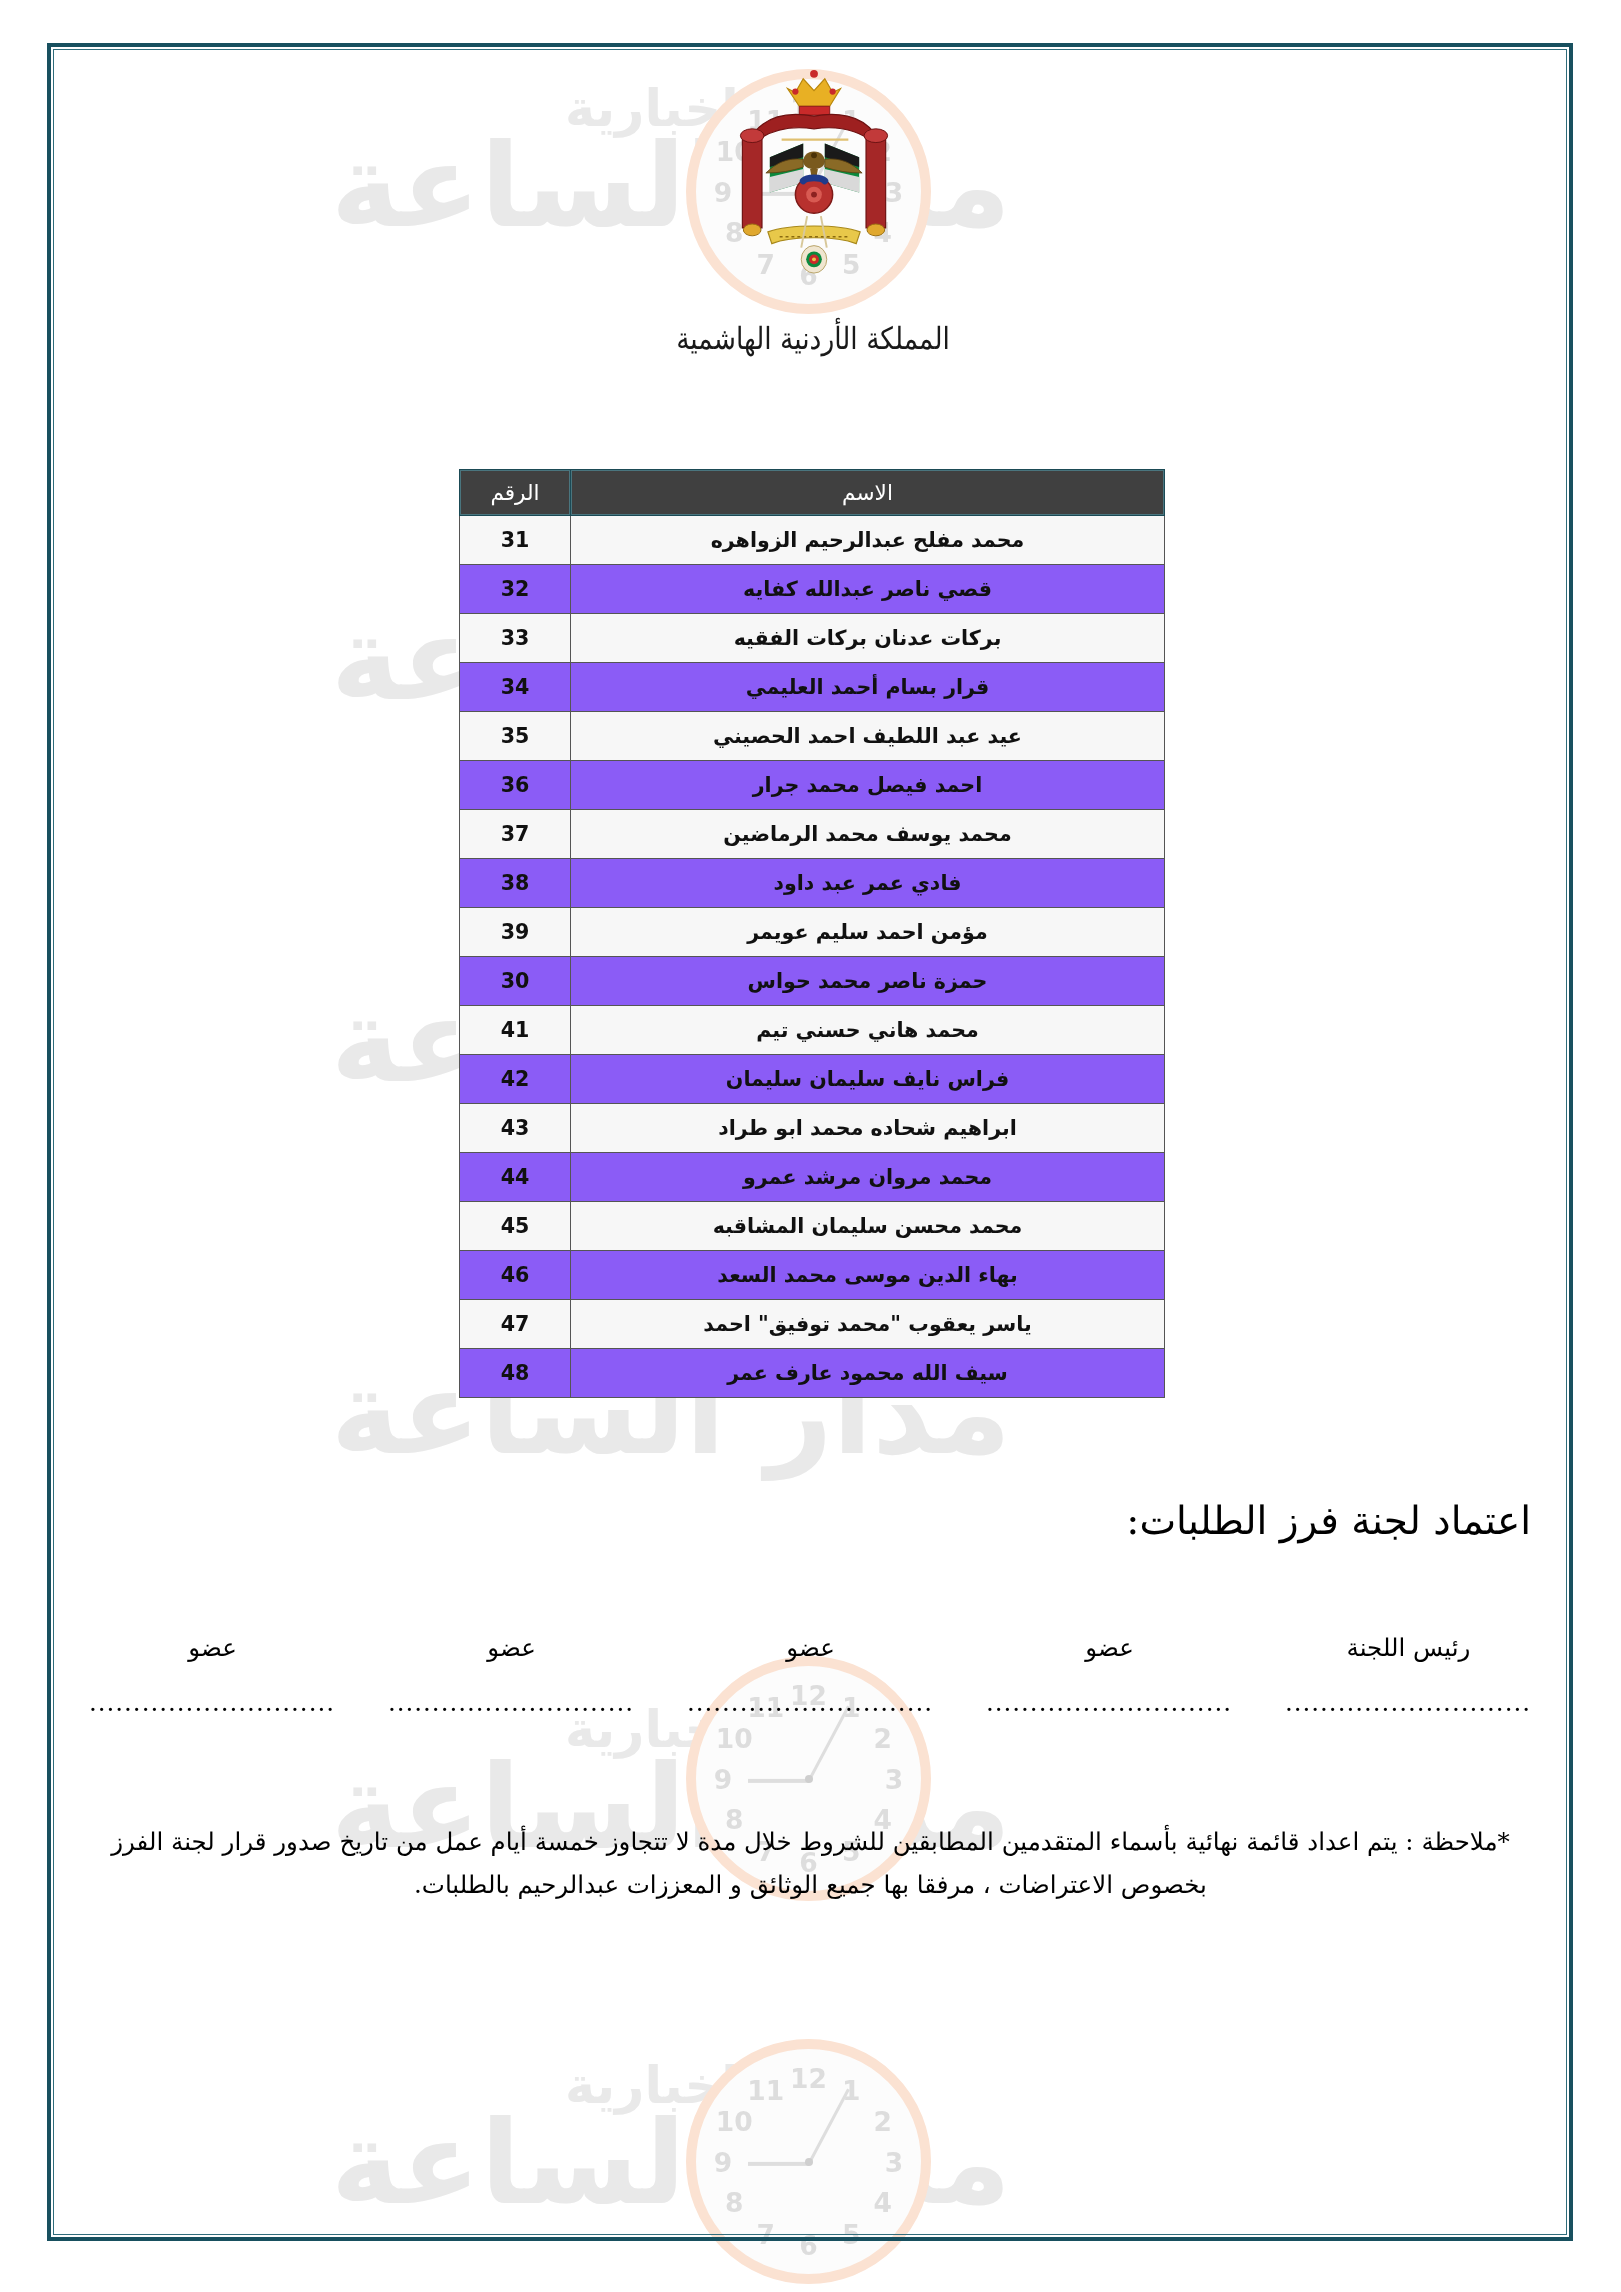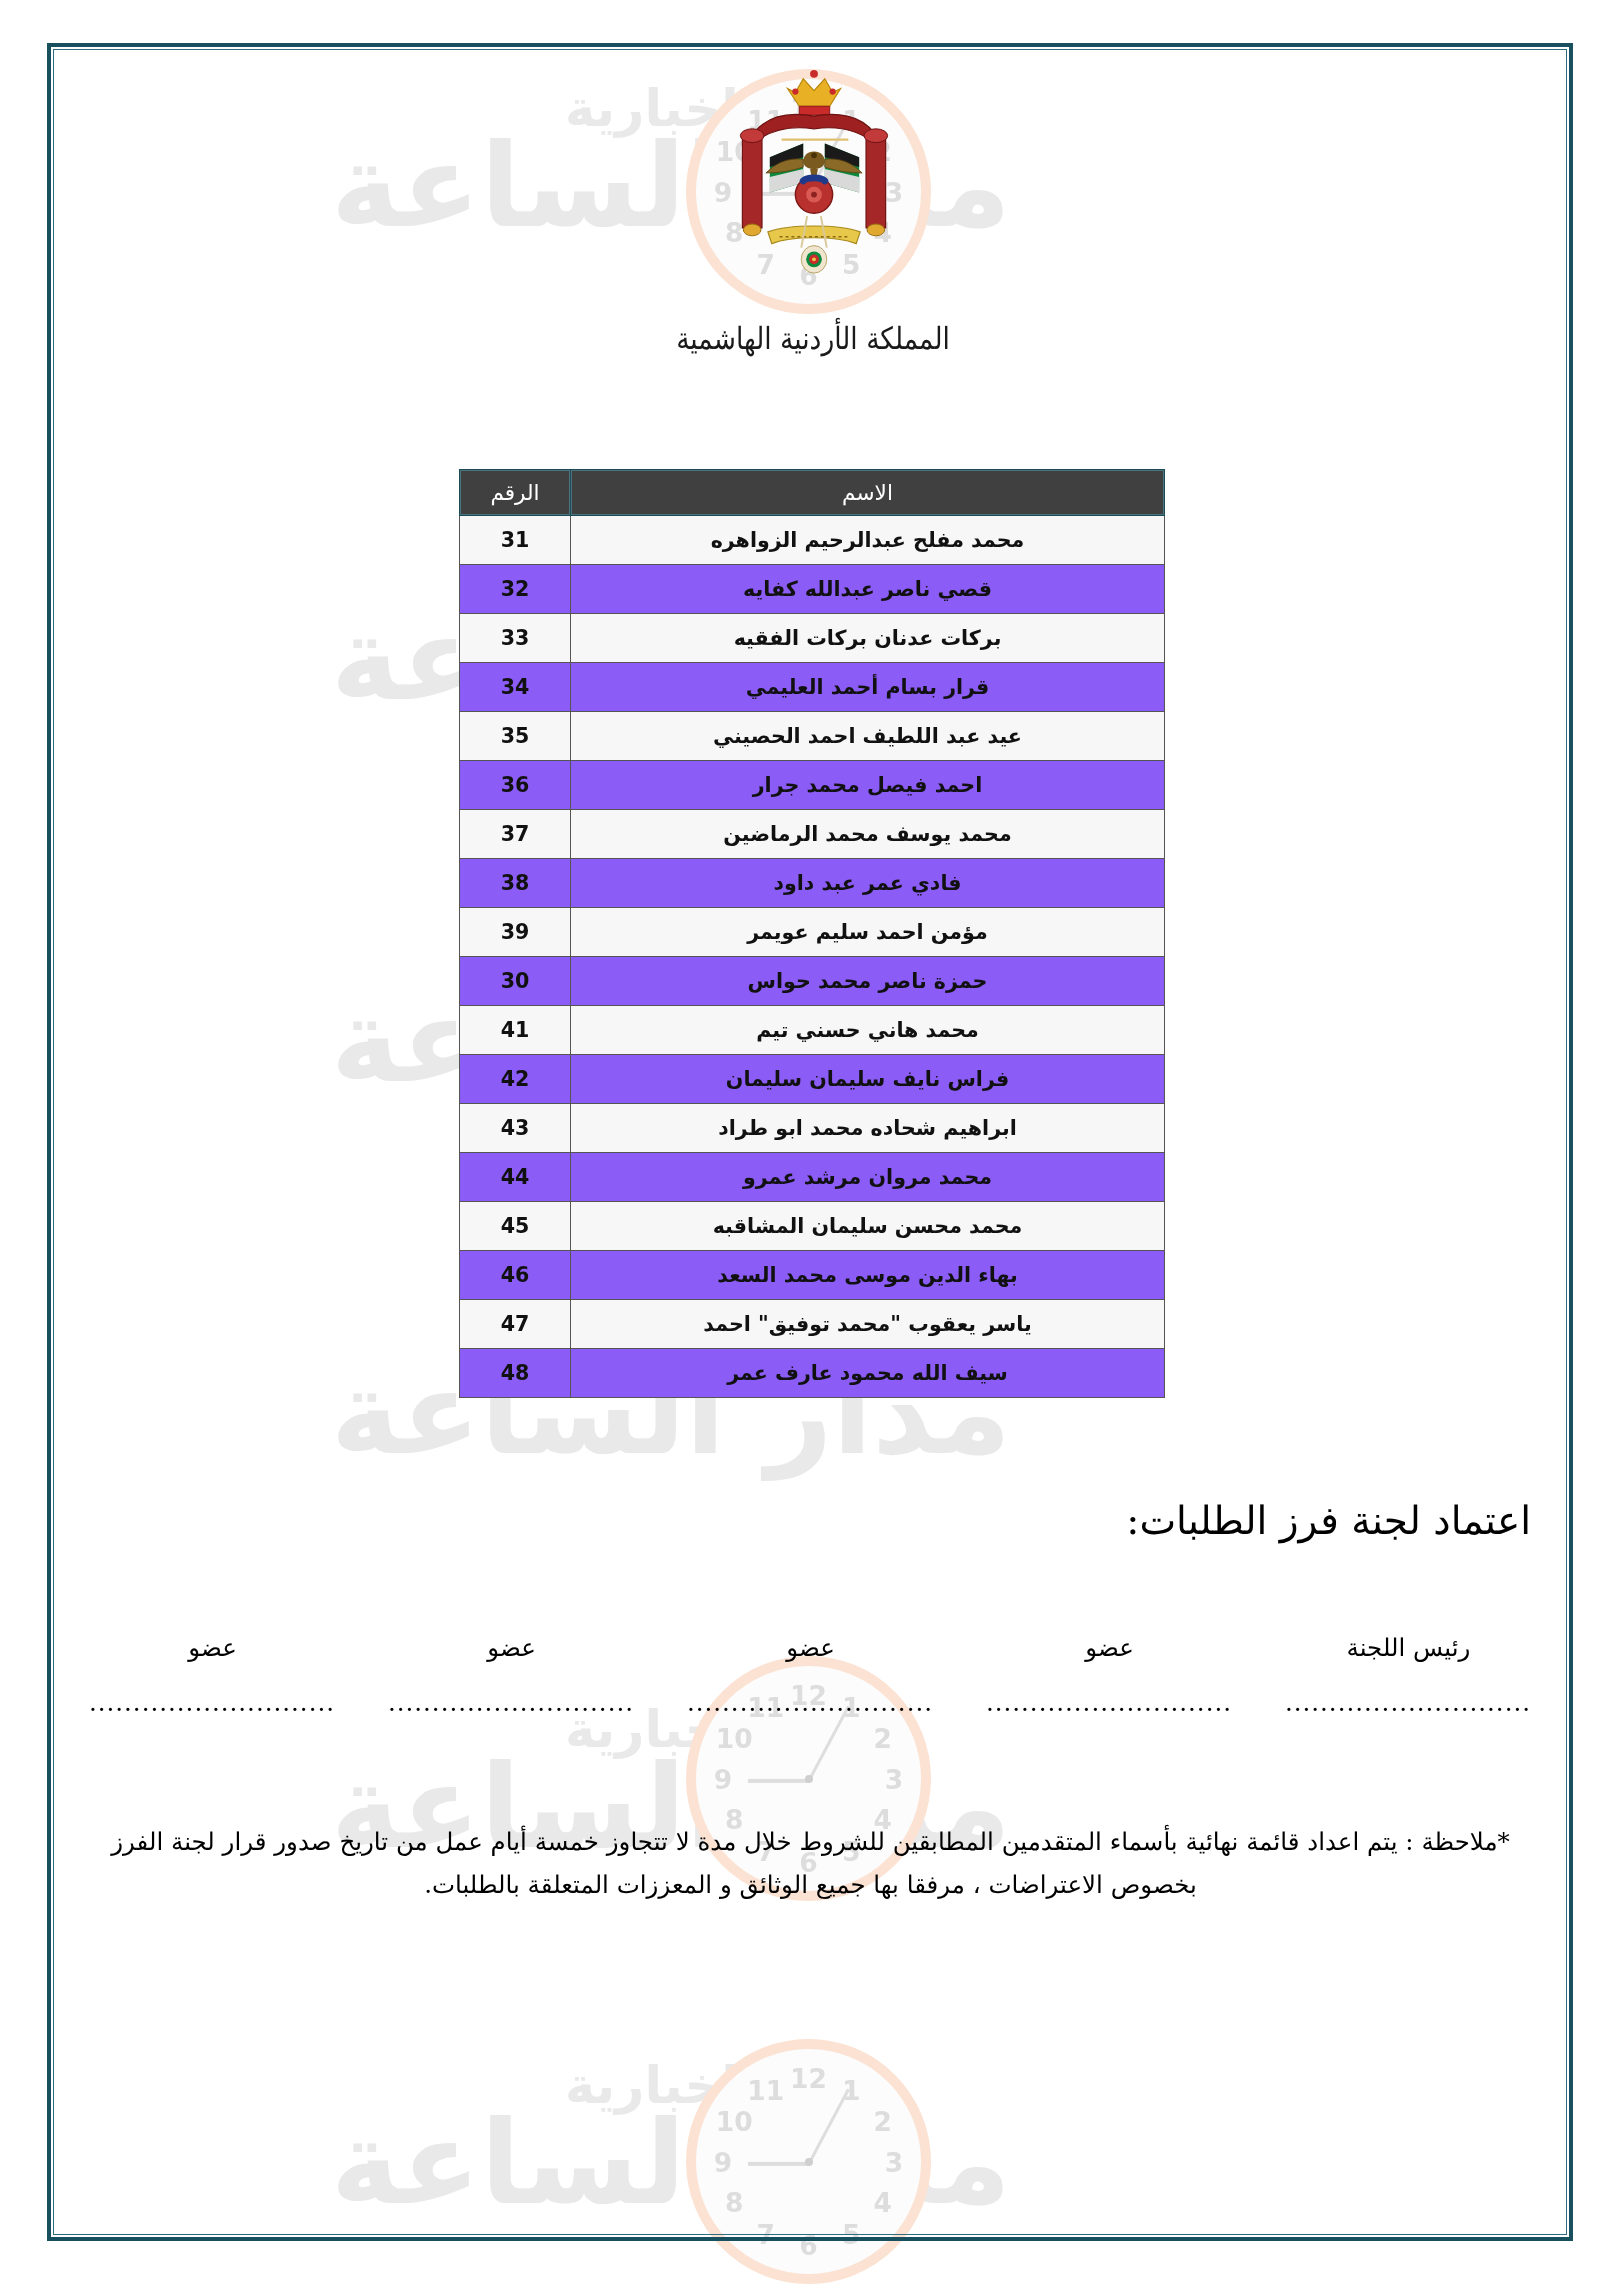--- a/index.html
+++ b/index.html
@@ -479,17 +479,17 @@
         <div class="sign-dots">................................</div>
       </div>
       <div class="sign-slot">
         <div class="sign-label">رئيس اللجنة</div>
         <div class="sign-dots">................................</div>
       </div>
     </div>
 
   <div class="note">
     <span>*ملاحظة : يتم اعداد قائمة نهائية بأسماء المتقدمين المطابقين للشروط خلال مدة لا تتجاوز خمسة أيام عمل من تاريخ صدور قرار لجنة الفرز بخصوص</span>
-    <span>الاعتراضات ، مرفقا بها جميع الوثائق و المعززات المتعلقة بالطلبات.</span>
+    <span>الاعتراضات ، مرفقا بها جميع الوثائق و المعززات عبدالرحيم بالطلبات.</span>
   </div>
 
 </div>
 
 
 </body></html>

